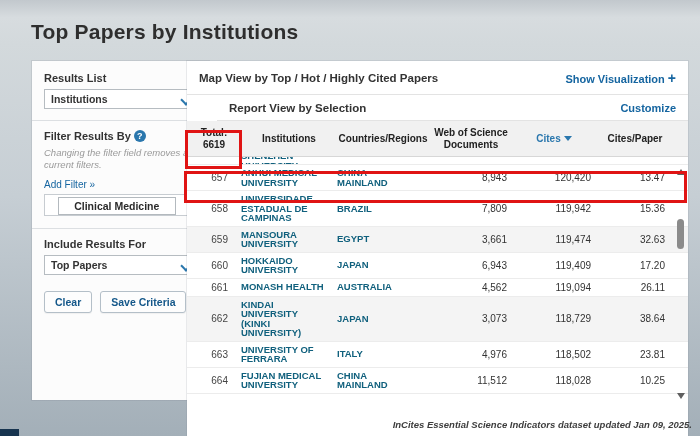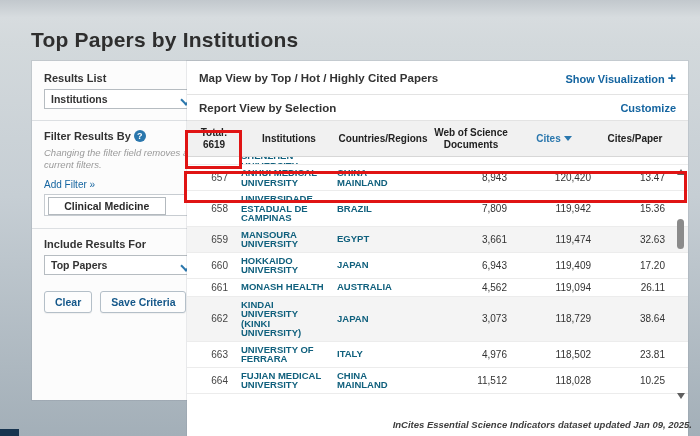--- a/index.html
+++ b/index.html
@@ -3,43 +3,43 @@
 <meta charset="utf-8">
 <style>
   * { margin:0; padding:0; box-sizing:border-box; }
   html,body { width:700px; height:436px; overflow:hidden; }
   body {
     font-family:"Liberation Sans", sans-serif;
     background:linear-gradient(180deg,#c2c8cd 0%,#d7dcdf 4%,#d3d9dc 10%,#c6ced4 45%,#a3afb8 100%);
     position:relative;
     color:#333;
   }
-  .page-title { position:absolute; left:31px; top:28px; font-size:21px; font-weight:bold; color:#2e2e2e; letter-spacing:0.2px; }
+  .page-title { position:absolute; left:31px; top:20px; font-size:21px; font-weight:bold; color:#2e2e2e; letter-spacing:0.2px; }
 
   
   .sidebar { position:absolute; left:32px; top:61px; width:177px; height:339px; background:#fcfcfc; box-shadow:0 0 0 1px rgba(120,130,140,0.18); padding:11px 12px; }
   .side-label { font-size:11px; font-weight:bold; color:#333; margin-bottom:5px; }
   .select-box { height:20px; background:#fff; border:1px solid #b6bcc1; display:flex; align-items:center; justify-content:space-between; padding:0 6px; font-size:10.5px; font-weight:bold; color:#333; cursor:pointer; }
   .chevron { width:8px; height:8px; position:relative; }
   .chevron:before { content:""; position:absolute; left:0; top:1px; width:6px; height:6px; border-right:2px solid #2a77ad; border-bottom:2px solid #2a77ad; transform:rotate(45deg); }
   .side-divider { border:none; border-top:1px solid #dcdfe2; margin:11px -12px 9px -12px; }
   .help-icon { display:inline-block; width:12px; height:12px; border-radius:50%; background:#2a77ad; color:#fff; font-size:9px; font-weight:bold; text-align:center; line-height:12px; vertical-align:1px; margin-left:3px; }
   .hint-text { font-size:9.5px; font-style:italic; color:#9a9a9a; line-height:1.3; margin-bottom:7px; }
   .add-filter { font-size:10px; font-weight:normal; color:#1565a0; cursor:pointer; margin-bottom:4px; }
   .filter-input { background:#fff; border:1px solid #c7ccd1; padding:2px; height:22px; }
-  .filter-chip { width:80%; margin-left:1px; border:1px solid #b3b9be; text-align:center; font-size:10.5px; font-weight:bold; color:#2b2b2b; padding:2px 0; background:#fff; }
+  .filter-chip { width:80%; margin-left:11px; border:1px solid #b3b9be; text-align:center; font-size:10.5px; font-weight:bold; color:#2b2b2b; padding:2px 0; background:#fff; }
   .btn-row { margin-top:16px; display:flex; gap:8px; }
   .btn { background:#fdfdfd; border:1px solid #b4bfc8; border-radius:3px; color:#15588a; font-weight:bold; font-size:10.5px; padding:4px 10px; cursor:pointer; box-shadow:0 1px 1px rgba(0,0,0,0.05); }
   .mt12 { margin-top:12px; }
 
   
   .main-panel { position:absolute; left:187px; top:61px; width:501px; height:432px; background:#fff; box-shadow:0 0 0 1px rgba(120,130,140,0.15); }
   .panel-row { display:flex; align-items:center; justify-content:space-between; padding:0 12px; border-bottom:1px solid #e3e3e3; }
   .row-map { height:34px; }
-  .row-report { height:26px; }
+  .row-report { height:26px;margin-left:30px; }
   .panel-row .left-label { font-size:11.5px; font-weight:bold; color:#333; }
   .blue-link { font-size:11px; font-weight:bold; color:#1565a0; cursor:pointer; }
   .plus-glyph { font-size:14px; font-weight:bold; color:#1565a0; margin-left:3px; }
 
   
   .thead { display:flex; align-items:center; height:36px; background:#f1f1f1; border-bottom:1px solid #d7d7d7; font-size:10px; font-weight:bold; color:#222; }
   .th { text-align:center; line-height:1.15; }
   .c-rank { width:54px; }
   .c-inst { width:96px; padding-right:12px; }
   .c-country { width:92px; padding-right:18px; }

